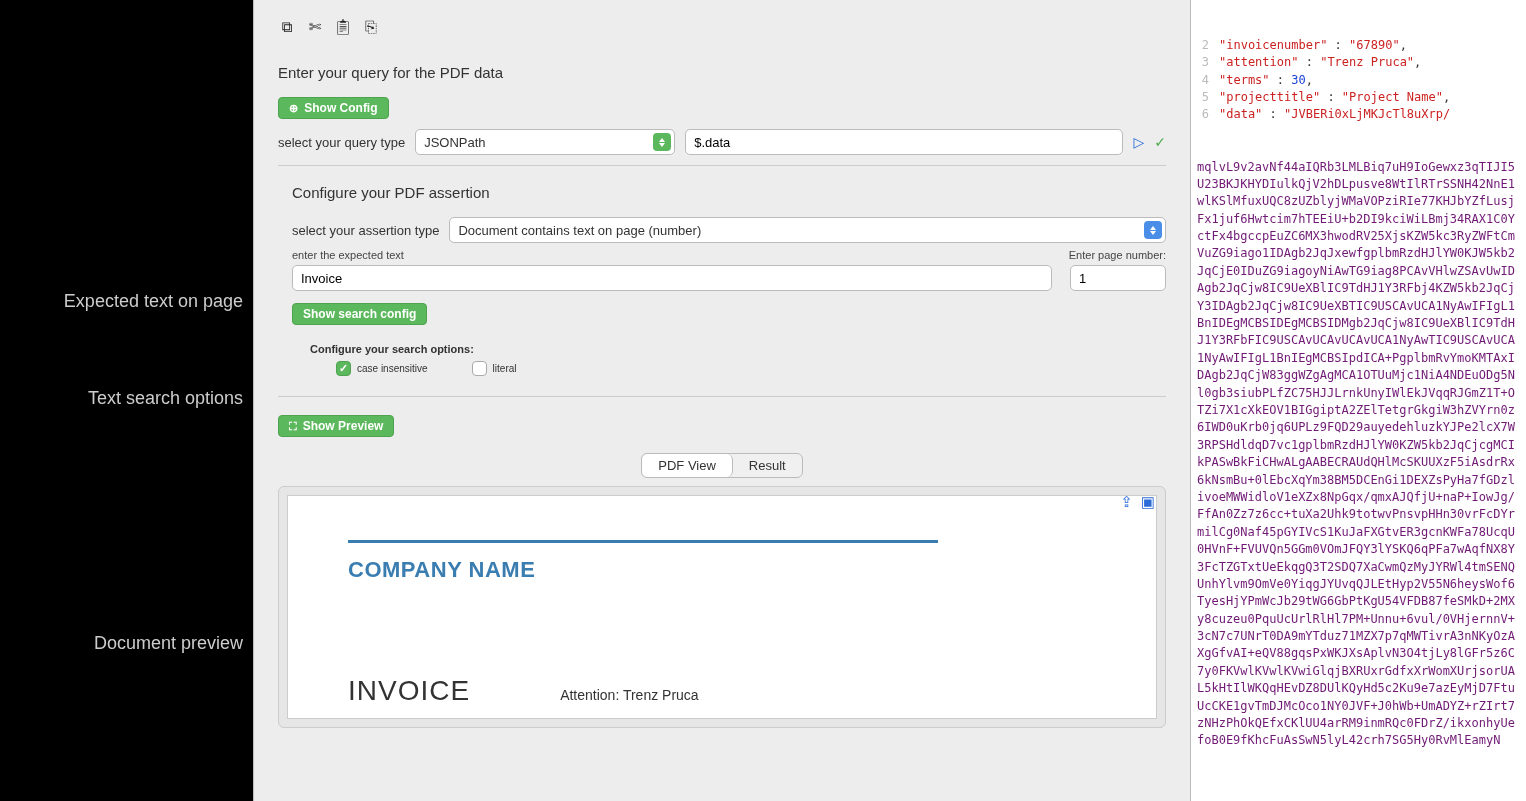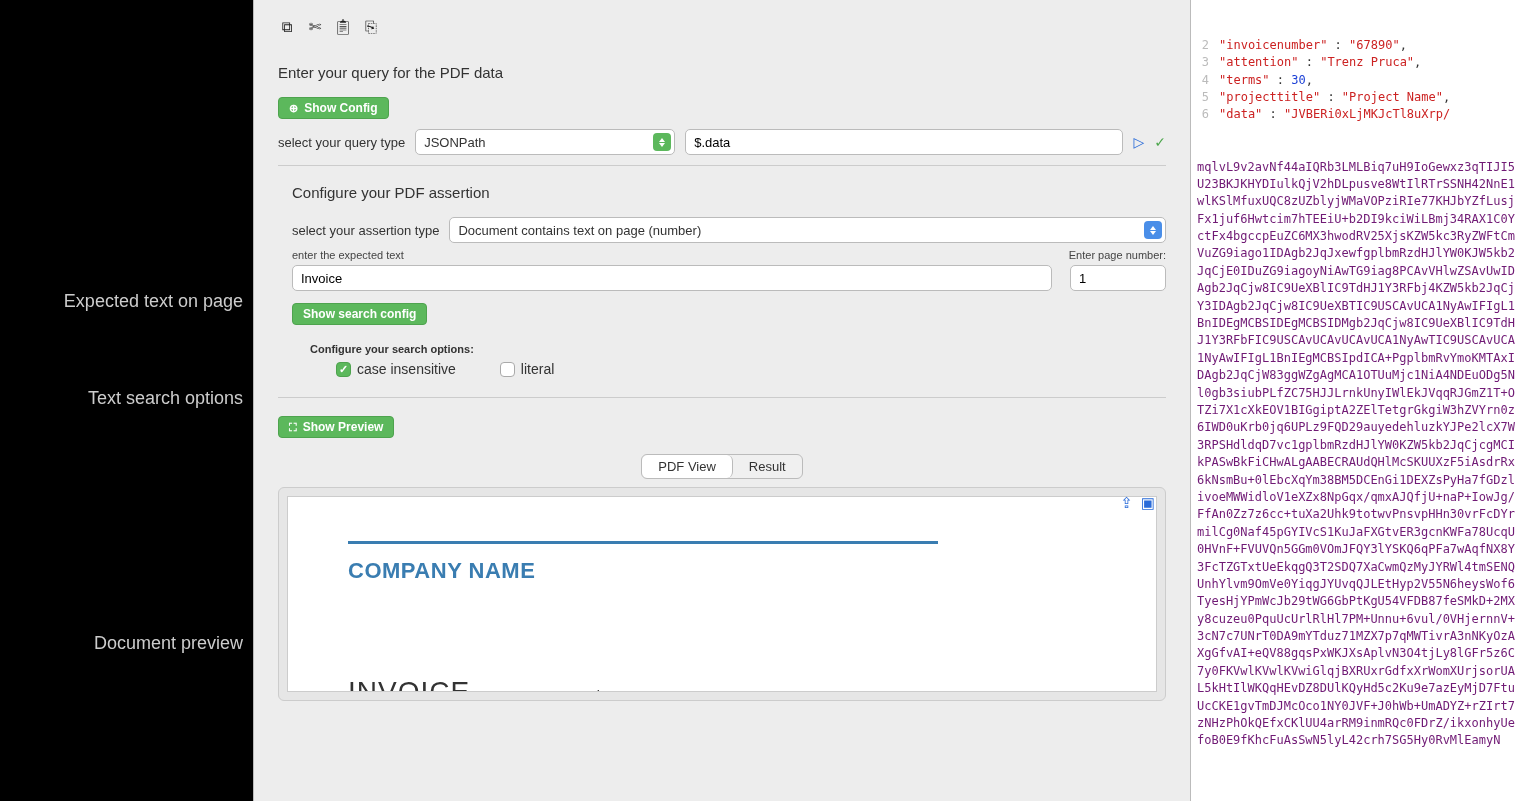--- a/index.html
+++ b/index.html
@@ -34,33 +34,33 @@
 .assertion-row { display: flex; align-items: center; gap: 10px; margin-bottom: 6px; }
 .assertion-row .select-wrap { flex: 1; min-width: 0; }
 .two-col-labels { display: flex; justify-content: space-between; margin-bottom: 4px; }
 .small-label { font-size: 11px; color: #444; }
 .two-col-inputs { display: flex; gap: 18px; margin-bottom: 12px; }
 .two-col-inputs .text-input:first-child { flex: 1; }
 .two-col-inputs .text-input.page { width: 96px; flex: none; }
 .search-opts { padding-left: 18px; margin-top: 8px; }
 .search-opts-title { font-size: 11px; color: #333; font-weight: 600; margin-bottom: 6px; }
 .cb-row { display: flex; gap: 18px; align-items: center; }
-.cb { display: inline-flex; align-items: center; gap: 6px; font-size: 14px; padding-left: 26px; }
+.cb { display: inline-flex; align-items: center; gap: 6px; font-size: 10px; padding-left: 26px; }
 .cb-box { width: 15px; height: 15px; border-radius: 4px; border: 1px solid #aaa; background: #fff; display: inline-flex; align-items: center; justify-content: center; font-size: 11px; color: #fff; }
 .cb-box.checked { background: #5cb85c; border-color: #4ea34e; }
 .cb-box.checked::after { content: "✓"; font-weight: bold; }
 .tabs-wrap { display: flex; justify-content: center; margin-top: 6px; margin-bottom: 8px; }
 .tabs { display: inline-flex; border: 1px solid #bbb; border-radius: 6px; overflow: hidden; background: #f0f0f0; }
 .tab { padding: 4px 16px; font-size: 13px; cursor: pointer; border-right: 1px solid #bbb; border-radius: 6px; }
 .tab:last-child { border-right: none; }
 .tab.active { background: #fff; font-weight: 500; }
 .preview-box { background: #e6e6e6; border: 1px solid #ccc; border-radius: 6px; padding: 8px; margin: 0 0 12px 0; position: relative; }
 .preview-icons { position: absolute; right: 10px; top: 6px; display: flex; gap: 8px; }
 .preview-icons .picon { color: #2b6cd9; font-size: 15px; cursor: pointer; }
-.pdf-page { background: #fff; border: 1px solid #ccc; padding: 44px 60px 20px 60px; height: 196px; overflow: hidden; }
+.pdf-page { background: #fff; border: 1px solid #ccc; padding: 44px 60px 20px 60px; height: 224px; overflow: hidden; }
 .pdf-hr { border-top: 3px solid #3a7db1; margin-bottom: 14px; width: 590px; }
 .pdf-company { color: #3a7db1; font-weight: 700; font-size: 22px; letter-spacing: 0.5px; }
 .pdf-bottom { display: flex; align-items: baseline; gap: 90px; margin-top: 92px; }
 .pdf-invoice { font-size: 28px; font-weight: 400; color: #333; letter-spacing: 1px; }
 .pdf-attention { font-size: 14px; color: #333; }
 .right-panel { width: 335px; background: #fff; font-family: Menlo, Consolas, monospace; font-size: 12px; line-height: 1.45; padding: 2px 6px; overflow: hidden; white-space: pre; }
 .json-line { display: flex; }
 .ln { width: 22px; color: #bbb; text-align: right; padding-right: 10px; user-select: none; flex-shrink: 0; }
 .jkey { color: #c22; }
 .jstr { color: #c22; }

